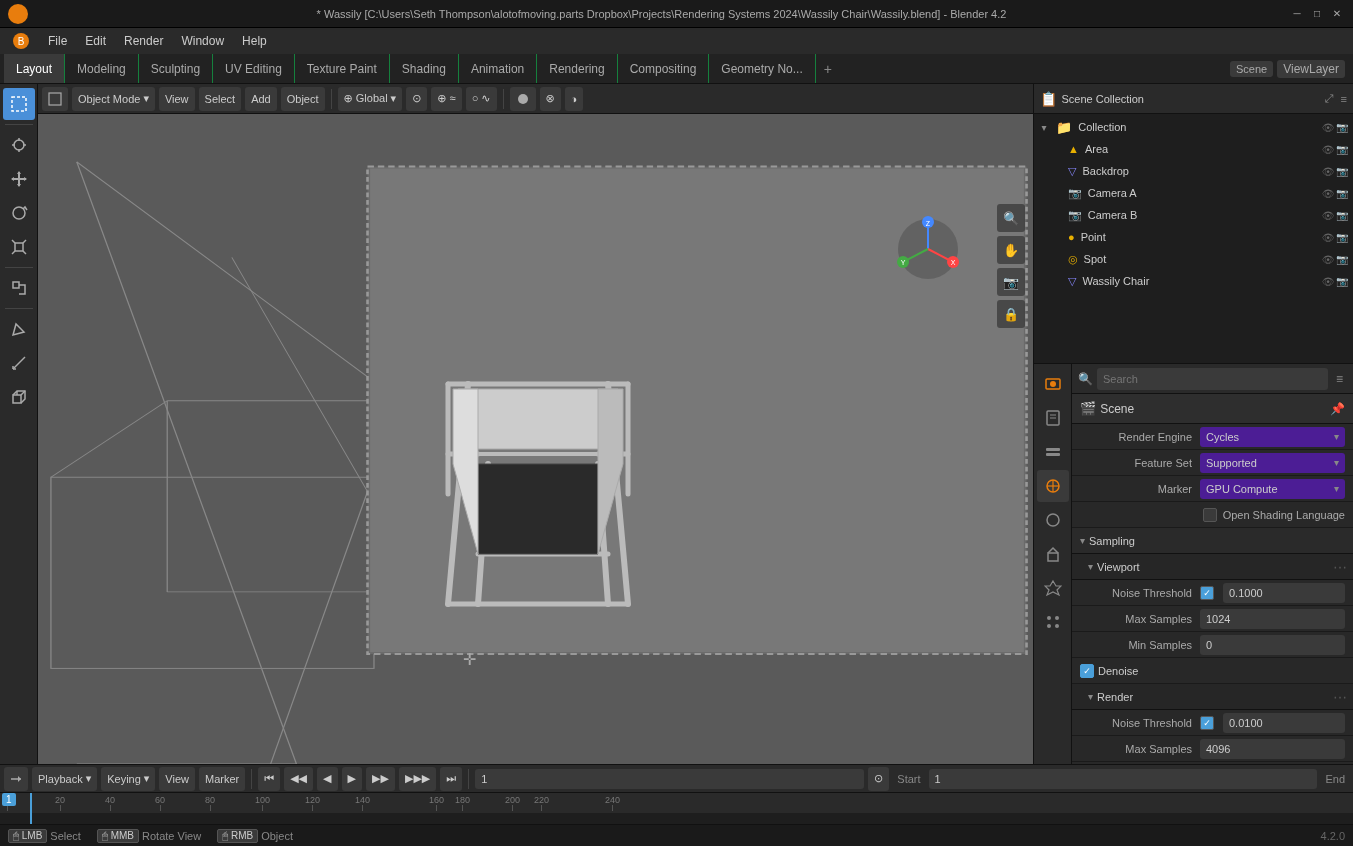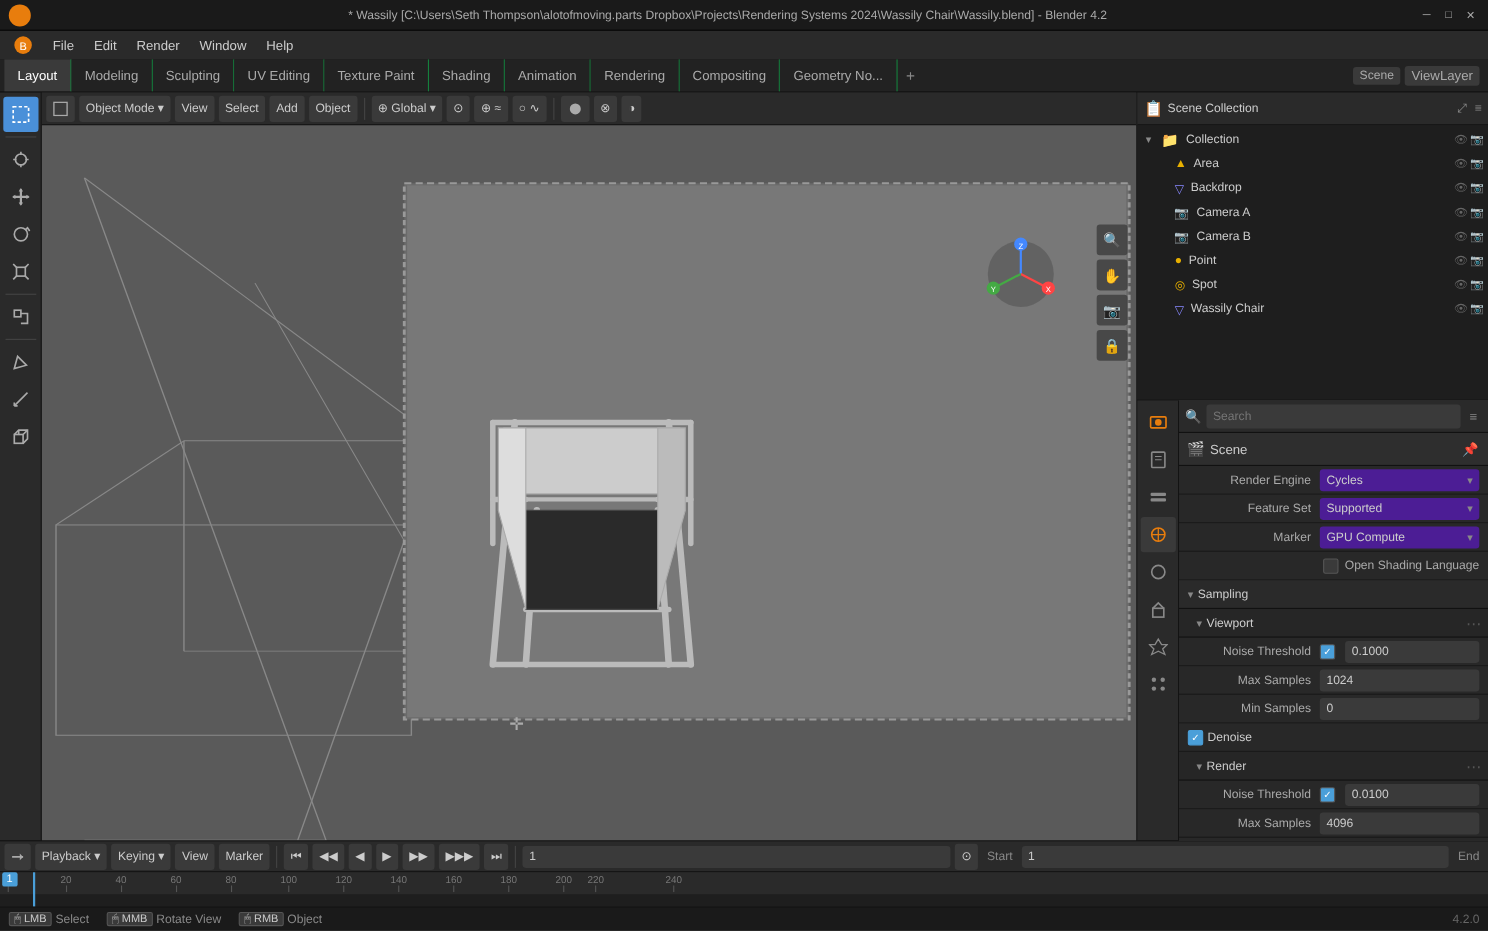--- a/index.html
+++ b/index.html
@@ -1147,21 +1147,21 @@
           <div class="ruler-line"></div>
       </div>
       <div class="ruler-mark" style="left:305px;">
         <span>120</span>
           <div class="ruler-line"></div>
       </div>
       <div class="ruler-mark" style="left:355px;">
         <span>140</span>
           <div class="ruler-line"></div>
       </div>
-      <div class="ruler-mark" style="left:405px;">
+      <div class="ruler-mark" style="left:429px;">
         <span>160</span>
           <div class="ruler-line"></div>
       </div>
       <div class="ruler-mark" style="left:455px;">
         <span>180</span>
           <div class="ruler-line"></div>
       </div>
       <div class="ruler-mark" style="left:505px;">
         <span>200</span>
           <div class="ruler-line"></div>

